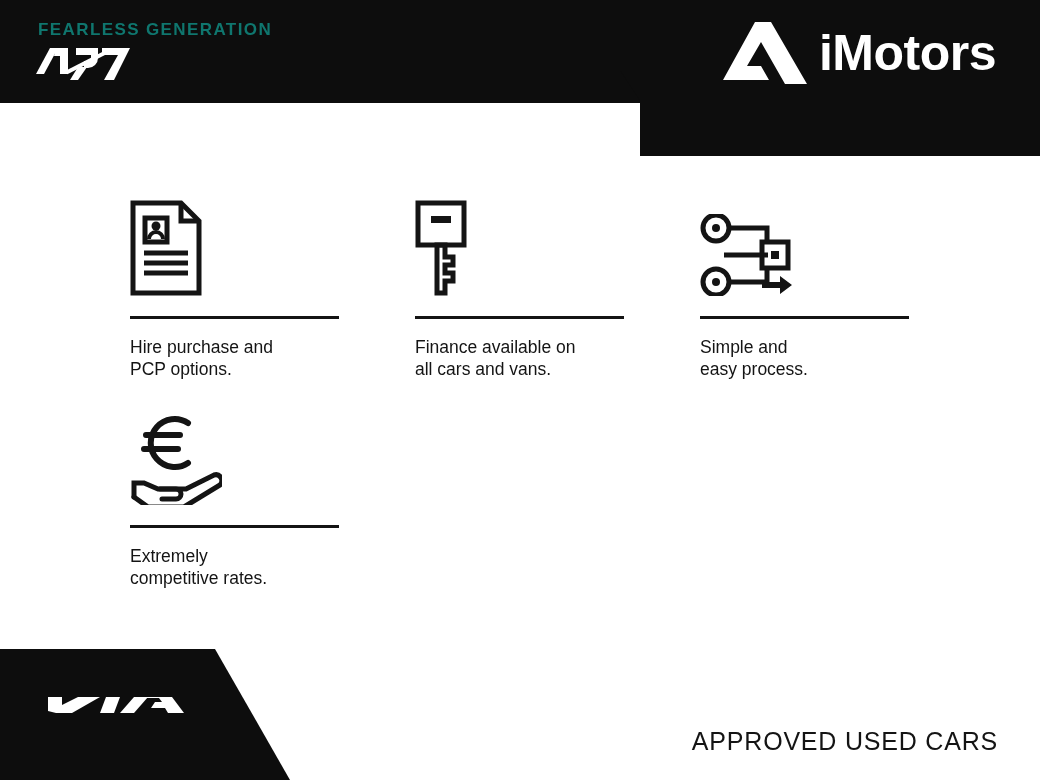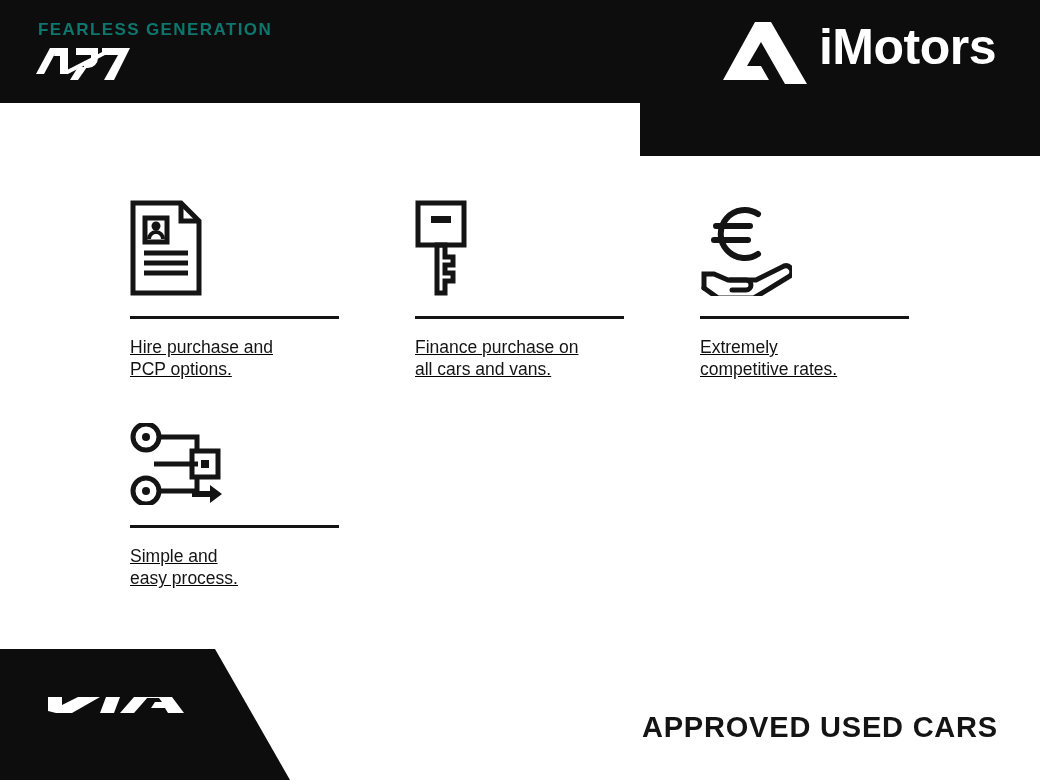--- a/index.html
+++ b/index.html
@@ -46,41 +46,41 @@
     font-weight: bold;
     letter-spacing: 1.4px;
   }
   .year-logo {
     position: absolute; left: 34px; top: 40px;
     width: 100px; height: 46px;
   }
 
   .brand {
     position: absolute; right: 44px; top: 22px;
-    display: flex; align-items: flex-start; gap: 12px;
+    display: flex; align-items: center; gap: 12px;
   }
   .brand-mark { width: 92px; height: 62px; }
   .brand-name {
     color: #ffffff;
     font-size: 50px;
     font-weight: bold;
     letter-spacing: -0.5px;
     line-height: 1;
   }
 
   
   .grid {
     position: absolute;
     left: 130px; top: 190px;
     width: 790px;
     display: grid;
     grid-template-columns: repeat(3, 285px);
     grid-template-rows: repeat(2, 209px);
   }
-  .cell { width: 210px; position: relative; text-decoration: underline; }
+  .cell { width: 210px; position: relative; }
   .cell .icon-wrap {
     height: 110px;
     display: flex; align-items: flex-end;
     padding-bottom: 4px;
   }
   .rule {
     width: 209px; height: 3px;
     background: #141414;
     margin-top: 16px;
   }
@@ -102,23 +102,23 @@
     position: absolute; left: 0; bottom: 0;
     width: 290px; height: 131px;
     background: #0d0d0d;
     clip-path: polygon(0 0, 215px 0, 290px 100%, 0 100%);
   }
   .kia-logo {
     position: absolute; left: 48px; top: 36px;
     width: 136px; height: 40px;
   }
   .approved {
-    position: absolute; right: 42px; bottom: 36px;
-    font-size: 29px;
-    font-weight: bold;
+    position: absolute; right: 42px; bottom: 24px;
+    font-size: 25px;
+    font-weight: normal;
     letter-spacing: 0.8px;
     color: #141414;
   }
 </style>
 </head>
 <body>
 
 <div class="page">
 
   <div class="header">
@@ -171,40 +171,24 @@
       <div class="icon-wrap">
         <svg width="52" height="96" viewBox="0 0 52 96">
           <g fill="none" stroke="#141414" stroke-width="5">
             <rect x="3" y="3" width="46" height="42"></rect>
             <rect x="16" y="16" width="20" height="7" fill="#141414" stroke="none"></rect>
             <path d="M22 45 v48 h8 v-12 h8 v-8 h-8 v-8 h8 v-8 h-8 v-12z"></path>
           </g>
         </svg>
       </div>
       <div class="rule"></div>
-      <div class="cap">Finance purchase on
+      <div class="cap">Finance available on
 all cars and vans.</div>
     </div>
 
-
-    <div class="cell">
-      <div class="icon-wrap">
-        <svg width="92" height="96" viewBox="0 0 92 96">
-          <g fill="none" stroke="#141414" stroke-width="5" stroke-linecap="round">
-            <path d="M58 14 a24 24 0 1 0 0 40" stroke-width="6"></path>
-            <path d="M16 26 h34 M14 40 h34" stroke-width="6"></path>
-            <path d="M4 88 v-14 h10 l14 6 h18 a5 5 0 0 1 0 10 h-14"></path>
-            <path d="M30 80 h26 l28 -14 a6 6 0 0 1 6 10 l-36 22 h-36 l-14 -10"></path>
-          </g>
-        </svg>
-      </div>
-      <div class="rule"></div>
-      <div class="cap">Extremely
-competitive rates.</div>
-    </div>
 
     <div class="cell">
       <div class="icon-wrap">
         <svg width="92" height="82" viewBox="0 0 92 82">
           <g fill="none" stroke="#141414" stroke-width="5">
             <circle cx="16" cy="14" r="13"></circle>
             <circle cx="16" cy="14" r="4" fill="#141414" stroke="none"></circle>
             <circle cx="16" cy="68" r="13"></circle>
             <circle cx="16" cy="68" r="4" fill="#141414" stroke="none"></circle>
             <rect x="62" y="28" width="26" height="26"></rect>
@@ -214,20 +198,36 @@
             <path d="M24 41 h44"></path>
             <polygon points="62,68 80,68 80,62 92,71 80,80 80,74 62,74" fill="#141414" stroke="none"></polygon>
           </g>
         </svg>
       </div>
       <div class="rule"></div>
       <div class="cap">Simple and
 easy process.</div>
     </div>
 
+    <div class="cell">
+      <div class="icon-wrap">
+        <svg width="92" height="96" viewBox="0 0 92 96">
+          <g fill="none" stroke="#141414" stroke-width="5" stroke-linecap="round">
+            <path d="M58 14 a24 24 0 1 0 0 40" stroke-width="6"></path>
+            <path d="M16 26 h34 M14 40 h34" stroke-width="6"></path>
+            <path d="M4 88 v-14 h10 l14 6 h18 a5 5 0 0 1 0 10 h-14"></path>
+            <path d="M30 80 h26 l28 -14 a6 6 0 0 1 6 10 l-36 22 h-36 l-14 -10"></path>
+          </g>
+        </svg>
+      </div>
+      <div class="rule"></div>
+      <div class="cap">Extremely
+competitive rates.</div>
+    </div>
+
 
   </div>
 
   <div class="footer">
     <div class="footer-black"></div>
     <svg class="kia-logo" viewBox="0 0 136 40">
       <g fill="#ffffff">
         <polygon points="0,12 14,12 14,20 30,12 52,12 24,28 8,28 0,26"></polygon>
         <polygon points="58,12 72,12 66,28 52,28"></polygon>
         <path d="M96 12 h28 l12 16 h-16 l-3 -5 h-14 l4 -6 h7 l-3 -4 h-18z"></path>

